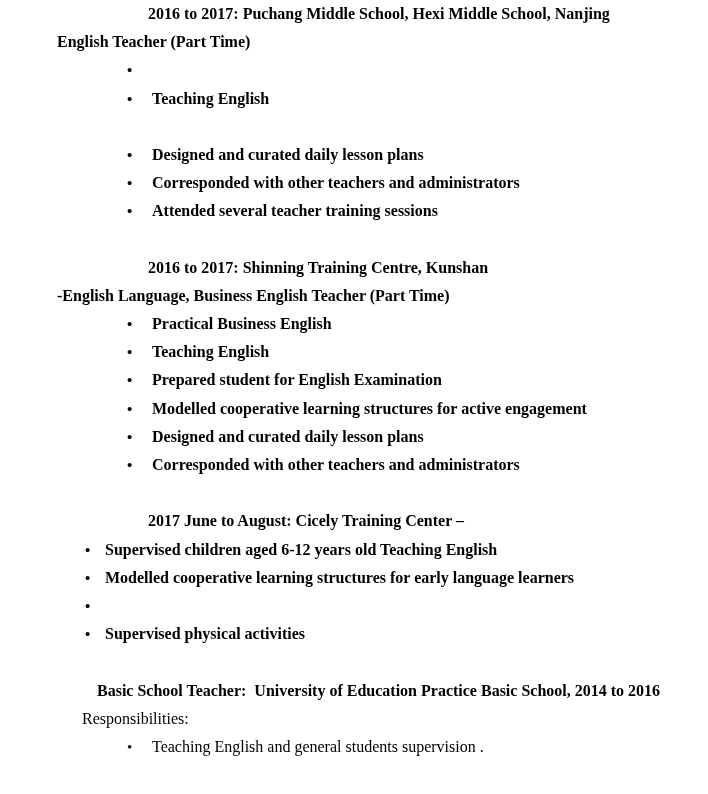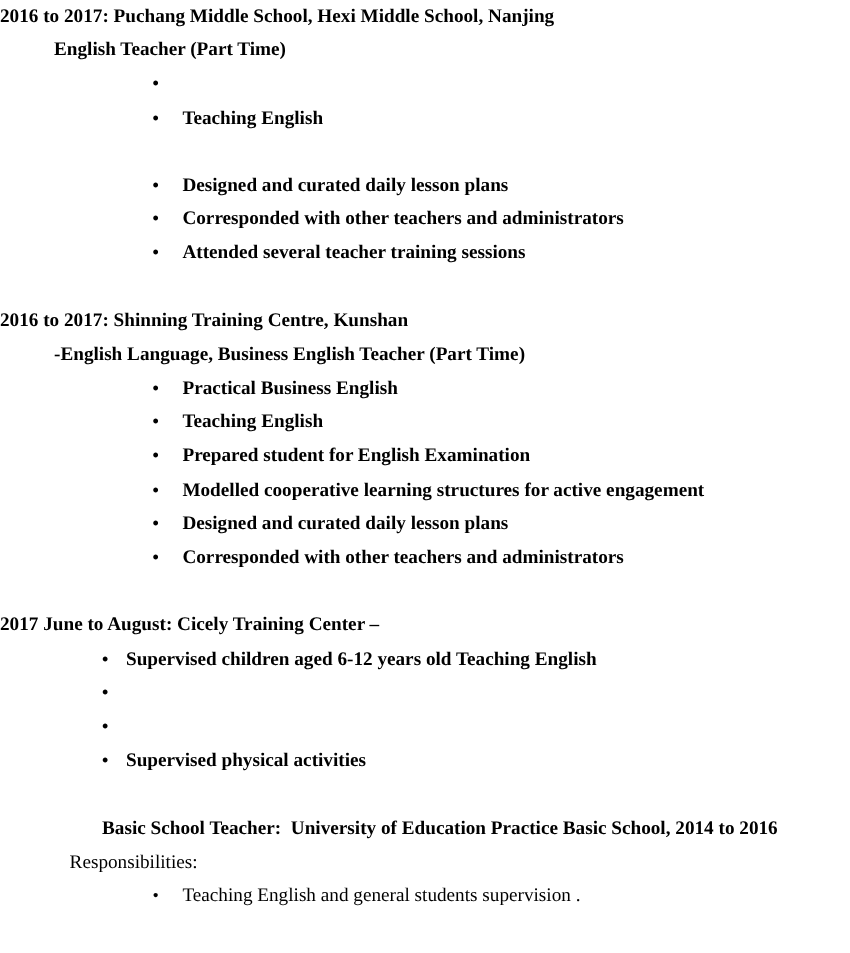--- a/index.html
+++ b/index.html
@@ -25,23 +25,23 @@
     line-height: 28.2px;
     font-size: 16px;
     color: #000000;
     white-space: pre;
     font-weight: 700;
   }
   .line.regular {
     font-weight: 400;
   }
   
-  .indent-heading { }
-  .indent-margin  { padding-left: 45px;  }
-  .indent-mid     { padding-left: 58px; }
+  .indent-heading { padding-left: 148px; }
+  .indent-margin  { padding-left: 57px;  }
+  .indent-mid     { padding-left: 82px; }
   .bullet.indent-deep    { padding-left: 152px; }
   .bullet.indent-deep    .marker { position: absolute; left: 127px; top: 0; }
   .bullet.indent-shallow { padding-left: 105px; }
   .bullet.indent-shallow .marker { position: absolute; left: 85px;  top: 0; }
   .marker {
     display: inline-block;
     font-size: 15px;
   }
   .seg-bold    { font-weight: 700; margin-left: 40px; }
   .seg-regular { font-weight: 700; }
@@ -64,21 +64,21 @@
       <div class="line paragraph indent-margin"><span class="txt">-English Language, Business English Teacher (Part Time)</span></div>
       <div class="line bullet indent-deep"><span class="marker">•</span><span class="txt">Practical Business English</span></div>
       <div class="line bullet indent-deep"><span class="marker">•</span><span class="txt">Teaching English</span></div>
       <div class="line bullet indent-deep"><span class="marker">•</span><span class="txt">Prepared student for English Examination</span></div>
       <div class="line bullet indent-deep"><span class="marker">•</span><span class="txt">Modelled cooperative learning structures for active engagement</span></div>
       <div class="line bullet indent-deep"><span class="marker">•</span><span class="txt">Designed and curated daily lesson plans</span></div>
       <div class="line bullet indent-deep"><span class="marker">•</span><span class="txt">Corresponded with other teachers and administrators</span></div>
       <div class="line spacer"></div>
       <div class="line heading indent-heading"><span class="txt">2017 June to August: Cicely Training Center –</span></div>
       <div class="line bullet indent-shallow"><span class="marker">•</span><span class="txt">Supervised children aged 6-12 years old Teaching English</span></div>
-      <div class="line bullet indent-shallow"><span class="marker">•</span></div>
+      <div class="line bullet indent-shallow"><span class="marker">•</span><span class="txt">Modelled cooperative learning structures for early language learners</span></div>
       <div class="line bullet indent-shallow"><span class="marker">•</span></div>
       <div class="line bullet indent-shallow"><span class="marker">•</span><span class="txt">Supervised physical activities</span></div>
       <div class="line spacer"></div>
       <div class="line rich indent-margin"><span class="seg-bold">Basic School Teacher:  University of Education Practice Basic School</span><span class="seg-regular">, 2014 to 2016</span></div>
       <div class="line paragraph indent-mid regular"><span class="txt">Responsibilities:</span></div>
       <div class="line bullet indent-deep regular"><span class="marker">•</span><span class="txt">Teaching English and general students supervision .</span></div>
     </div>
 </main>
 
 </body></html>

